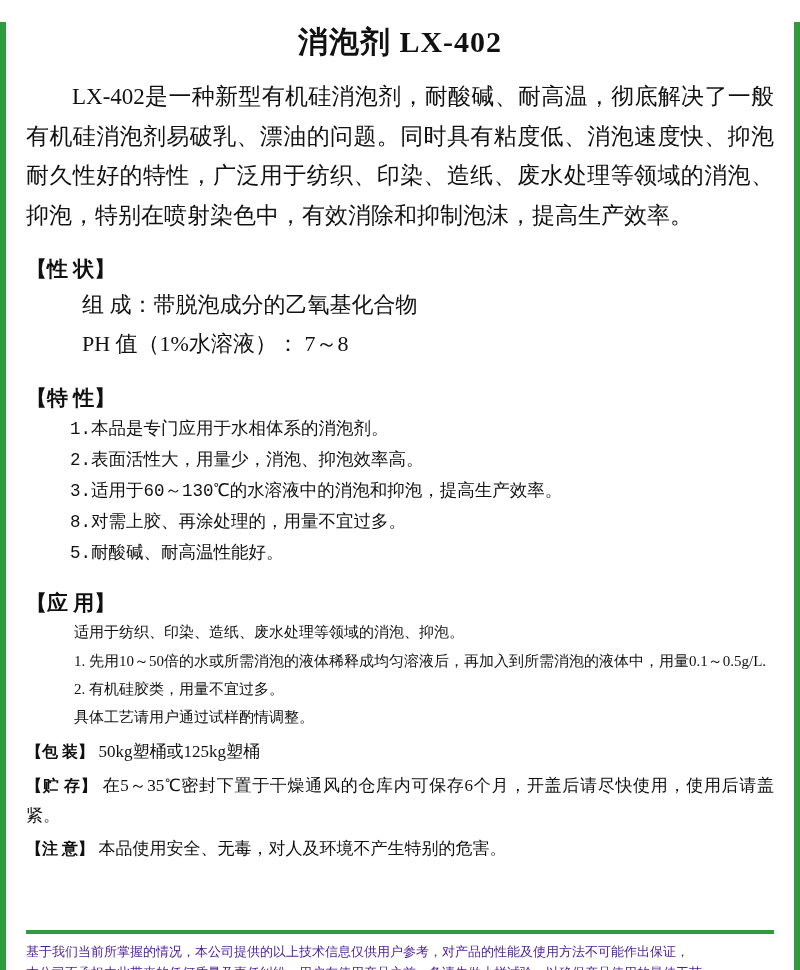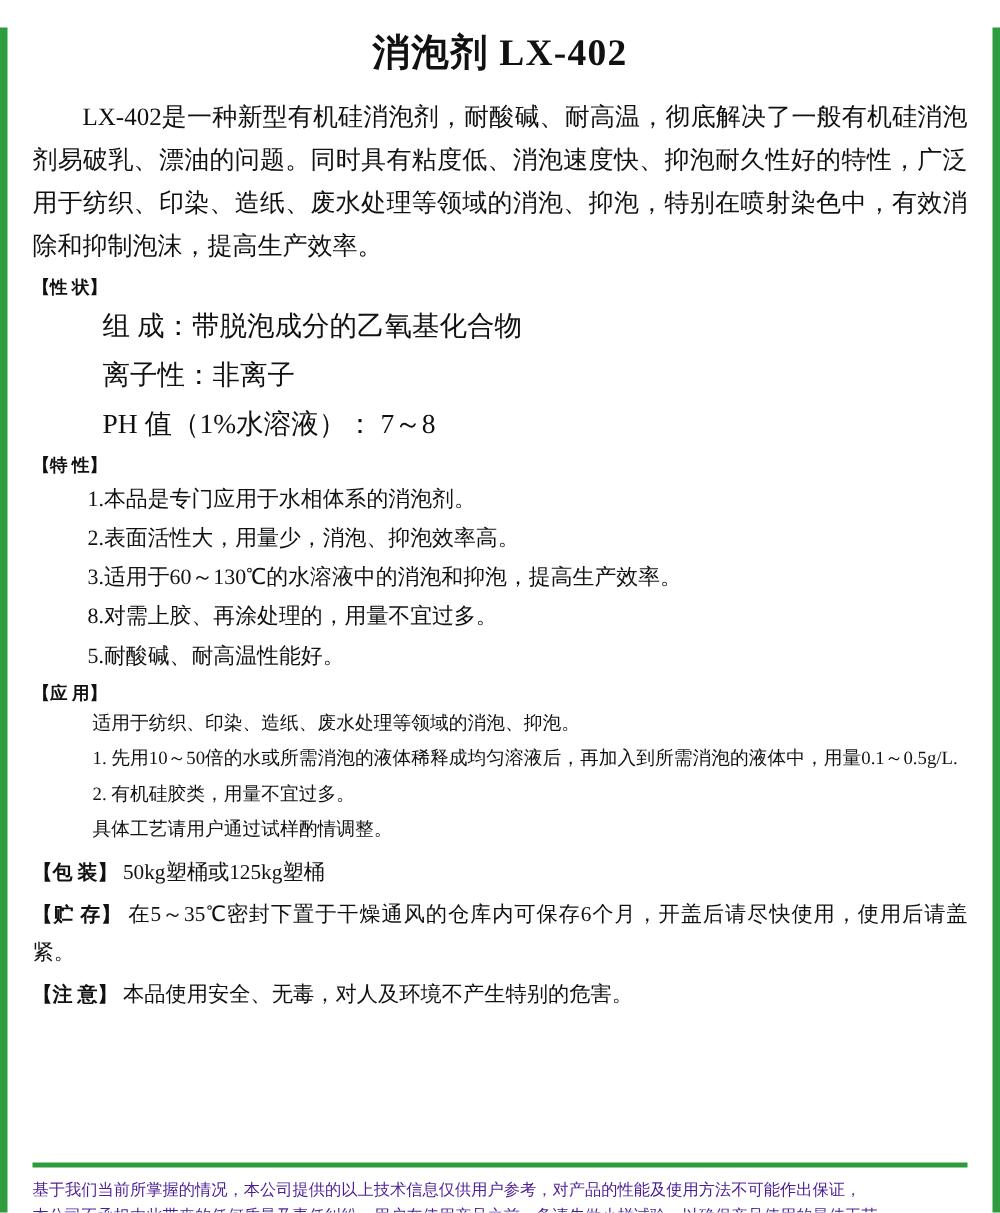--- a/index.html
+++ b/index.html
@@ -36,31 +36,31 @@
   .doc-title {
     text-align: center;
     font-size: 30px;
     font-weight: bold;
     letter-spacing: 1px;
     margin: 22px 0 14px 0;
     font-family: "Liberation Serif", serif;
   }
 
   .intro {
-    font-size: 20px;
+    font-size: 23px;
     line-height: 1.72;
     text-align: justify;
     text-indent: 2em;
     margin: 12px 0 4px 0;
   }
 
   .section-head {
-    font-size: 14px;
+    font-size: 21px;
     font-weight: bold;
-    margin: 6px 0 2px 0;
+    margin: 20px 0 2px 0;
     letter-spacing: 0px;
   }
 
   .inline-head-row {
     font-size: 17.5px;
     line-height: 1.7;
     margin: 4px 0 0 0;
     text-align: justify;
   }
   .inline-head-row .head {
@@ -84,20 +84,21 @@
 
   .num-list {
     margin: 2px 0 0 0;
     padding: 0;
     list-style: none;
   }
   .num-list li {
     font-size: 17.5px;
     line-height: 1.78;
     padding-left: 44px;
+    font-family: Liberation Mono, monospace;
   }
 
   .para {
     font-size: 15px;
     line-height: 1.76;
     text-indent: 2em;
     margin: 2px 0 0 0;
     text-align: justify;
     padding-left: 18px;
   }
@@ -129,21 +130,20 @@
   <div class="rule-left"></div>
   <div class="rule-right"></div>
 
   <h1 class="doc-title">消泡剂 LX-402</h1>
 
   <p class="intro">LX-402是一种新型有机硅消泡剂，耐酸碱、耐高温，彻底解决了一般有机硅消泡剂易破乳、漂油的问题。同时具有粘度低、消泡速度快、抑泡耐久性好的特性，广泛用于纺织、印染、造纸、废水处理等领域的消泡、抑泡，特别在喷射染色中，有效消除和抑制泡沫，提高生产效率。</p>
 
   <div class="section-head">【性 状】</div>
   <ul class="prop-list">
     <li>组  成：带脱泡成分的乙氧基化合物</li>
-    <li>离子性：非离子</li>
     <li>PH 值（1%水溶液）： 7～8</li>
   </ul>
 
   <div class="section-head">【特 性】</div>
   <ul class="num-list">
     <li>1.本品是专门应用于水相体系的消泡剂。</li>
     <li>2.表面活性大，用量少，消泡、抑泡效率高。</li>
     <li>3.适用于60～130℃的水溶液中的消泡和抑泡，提高生产效率。</li>
     <li>8.对需上胶、再涂处理的，用量不宜过多。</li>
     <li>5.耐酸碱、耐高温性能好。</li>

